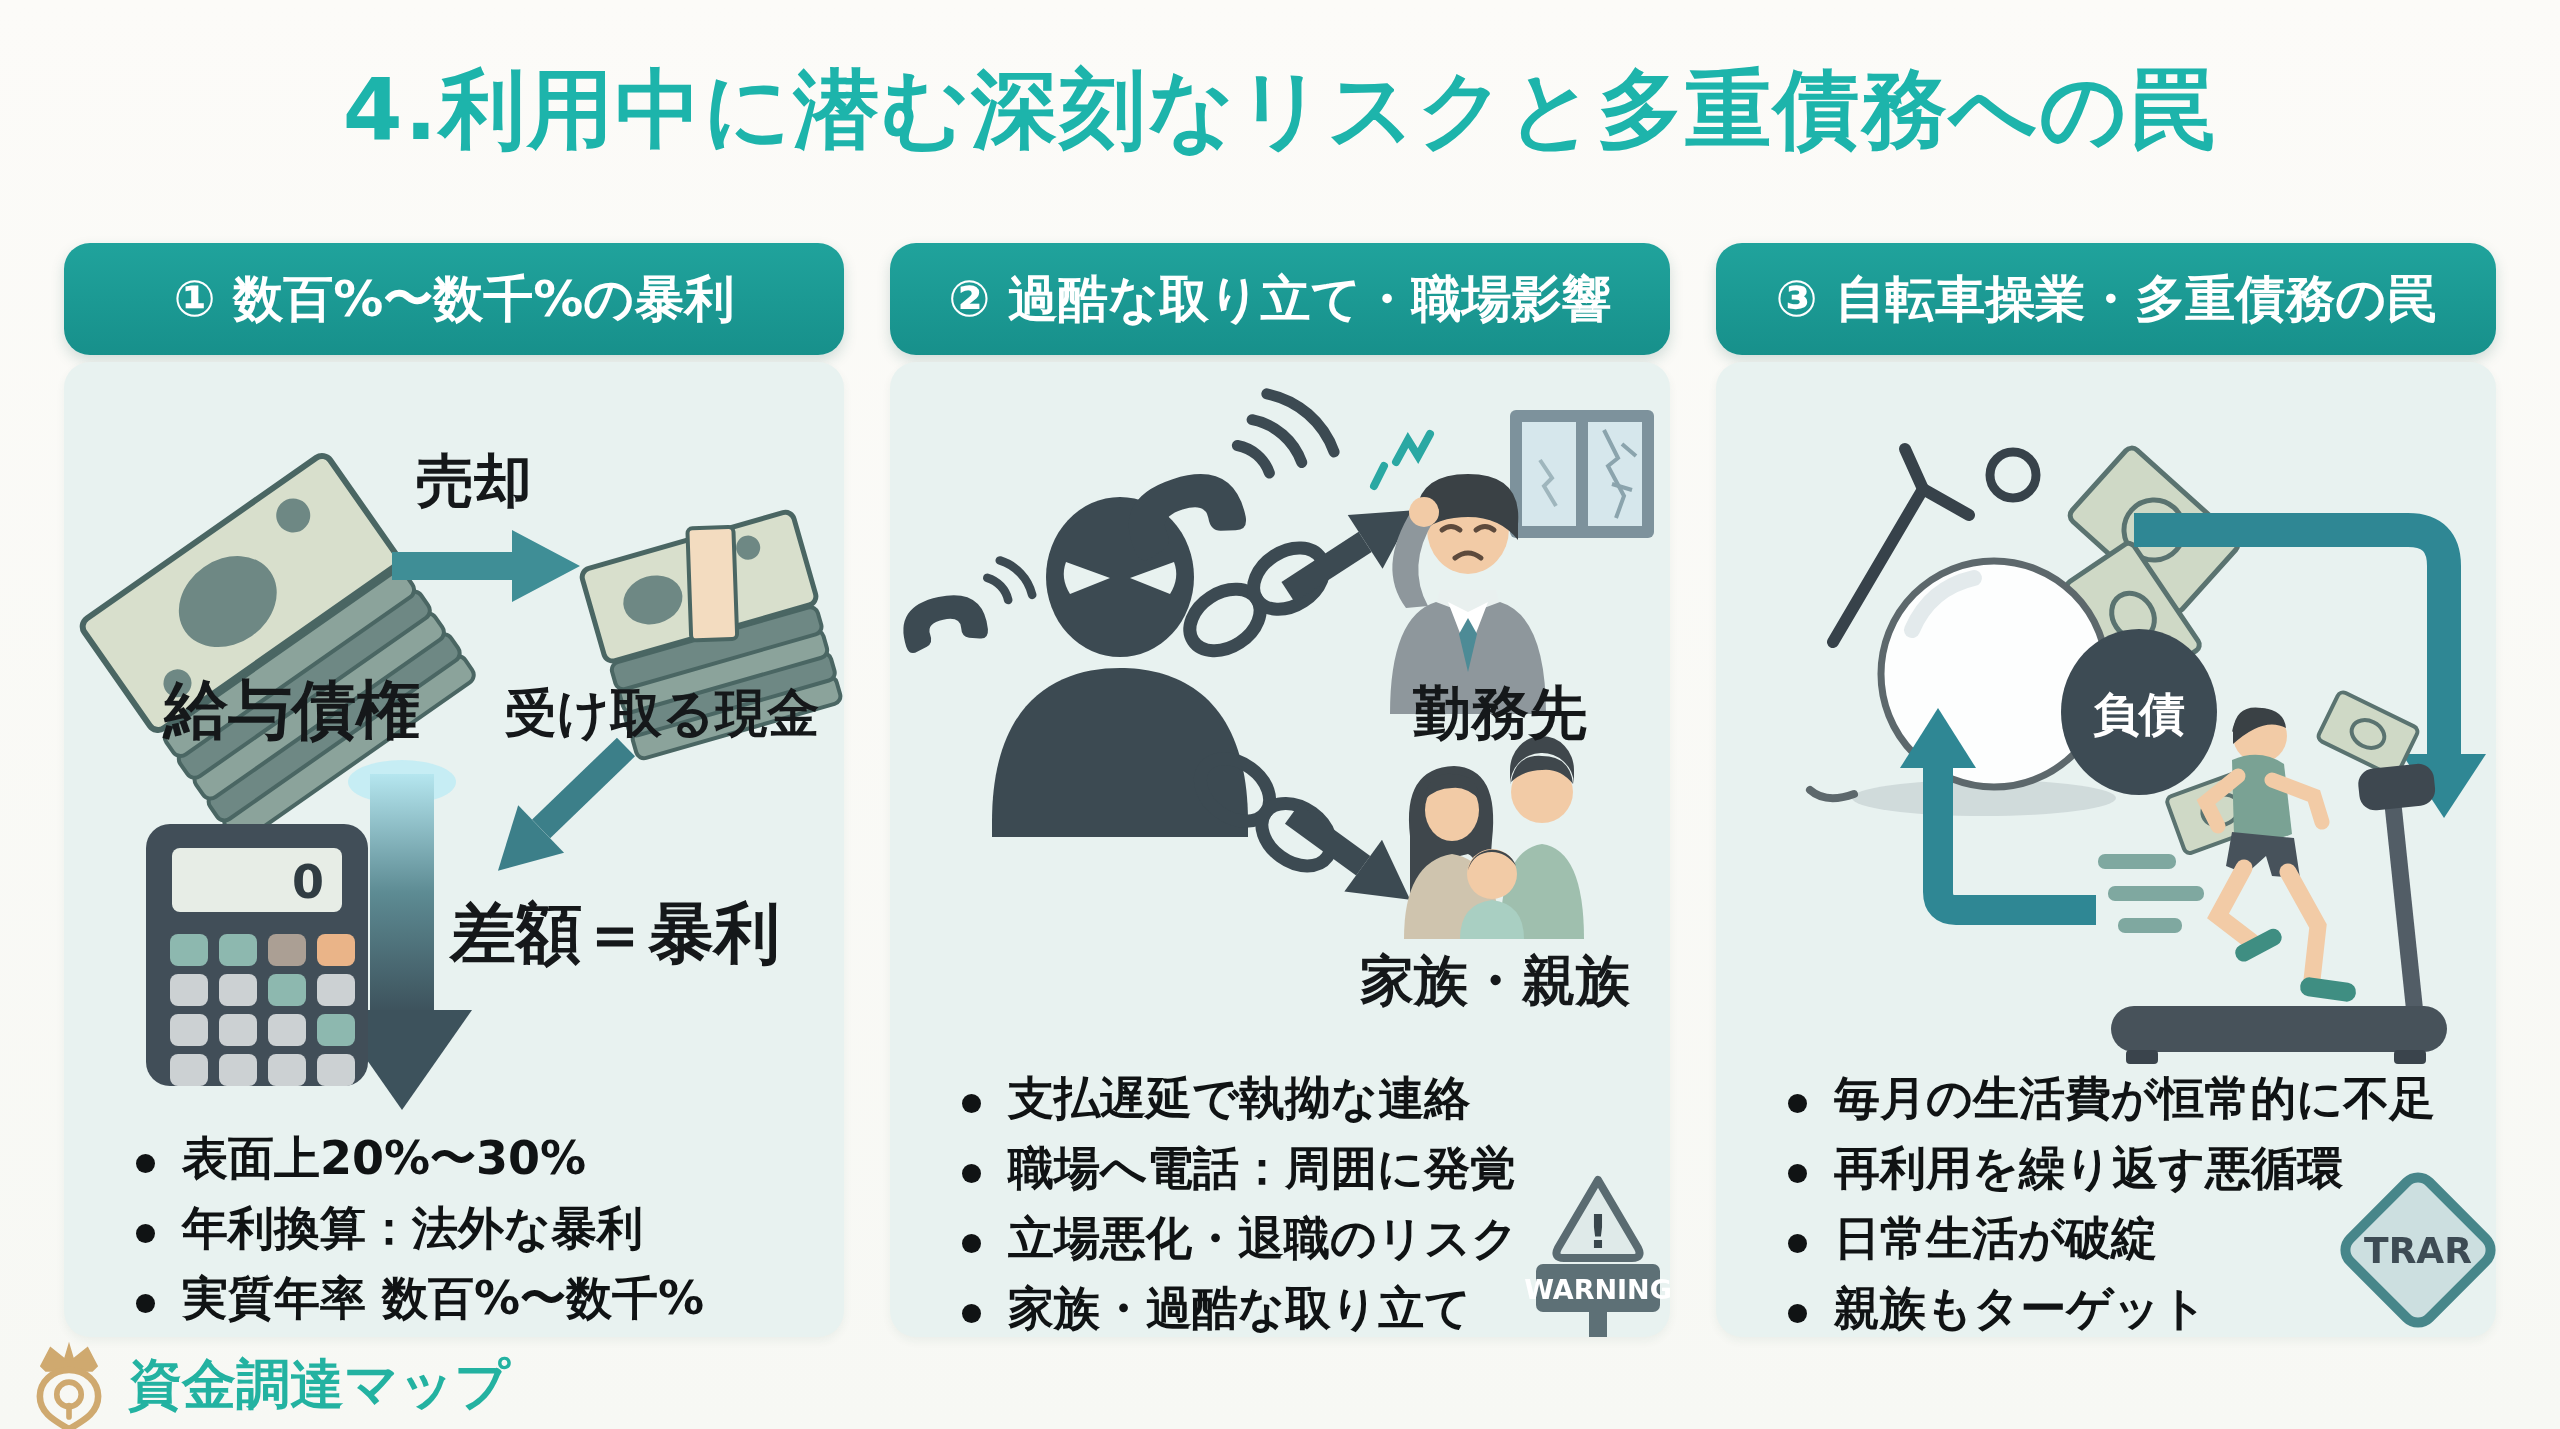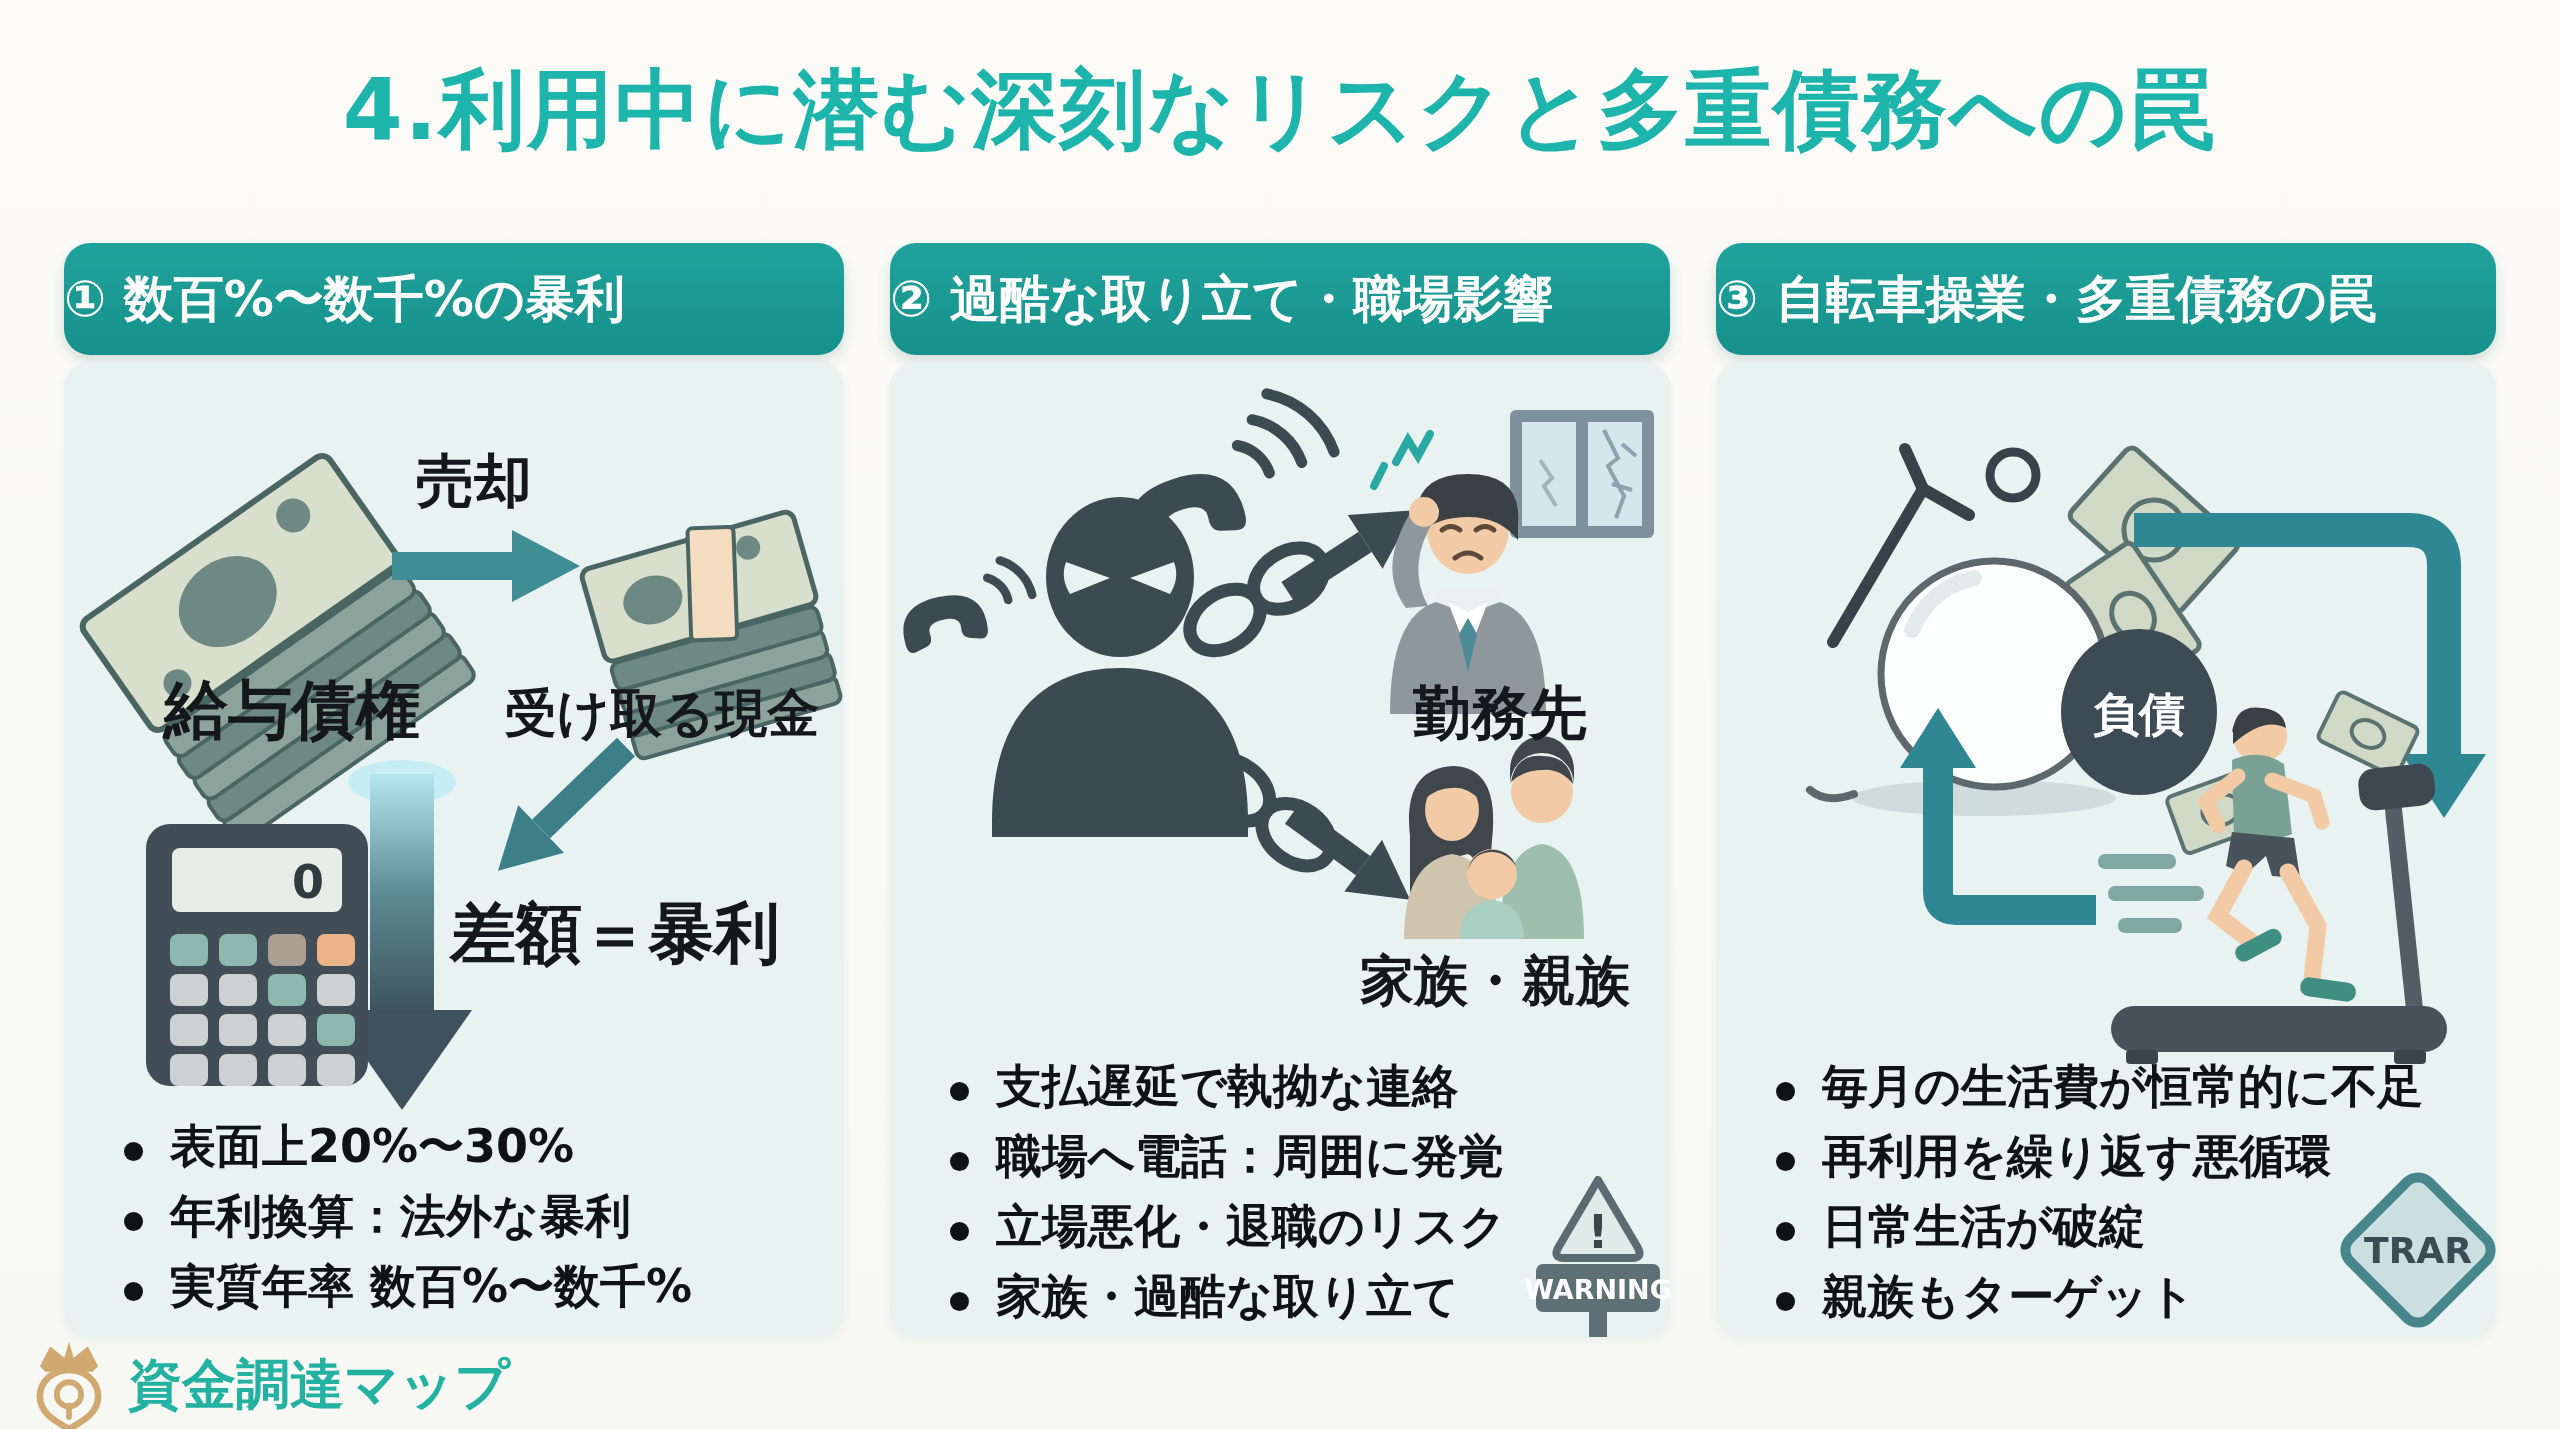--- a/index.html
+++ b/index.html
@@ -4,26 +4,26 @@
 <style>
   html,body{margin:0;padding:0;background:#faf9f6;}
   .page{position:relative;width:2560px;height:1429px;background:linear-gradient(180deg,#fcfbf8 0%,#f7f8f4 100%);
         font-family:"DejaVu Sans","Liberation Sans",sans-serif;overflow:hidden;}
   .title{position:absolute;top:52px;left:0;width:2560px;text-align:center;
          font-size:86px;font-weight:900;color:#1db4ab;letter-spacing:2px;}
   .panels{position:absolute;top:243px;left:64px;width:2432px;display:flex;gap:46px;}
   .panel{width:780px;}
   .panel-header{height:112px;background:linear-gradient(180deg,#20a39c 0%,#17908b 100%);
         border-radius:26px;color:#ffffff;font-size:50px;font-weight:bold;display:flex;
-        align-items:center;justify-content:flex-start;box-shadow:0 6px 14px rgba(20,90,85,.18);}
+        align-items:center;justify-content:center;box-shadow:0 6px 14px rgba(20,90,85,.18);}
   .panel-body{position:relative;margin-top:7px;height:975px;background:#e8f2f0;
         border-radius:26px;overflow:hidden;box-shadow:0 4px 10px rgba(31,80,75,.06);}
   .scene{position:absolute;left:0;top:0;width:780px;height:975px;}
   .label{position:absolute;font-weight:bold;color:#15181a;text-align:center;line-height:1.15;}
-  .bullets{position:absolute;left:46px;margin:4px;padding:0;list-style:none;width:710px;}
+  .bullets{position:absolute;left:46px;margin:16px;padding:0;list-style:none;width:710px;}
   .bullets li{position:relative;padding-left:56px;font-size:46px;font-weight:bold;
         color:#101314;line-height:1.26;margin-bottom:12px;white-space:nowrap;}
   .bullets li::before{content:'';position:absolute;left:10px;top:24px;width:19px;height:19px;
         background:#101314;border-radius:50%;}
   .footer{position:absolute;left:26px;top:1338px;display:flex;align-items:center;gap:16px;}
   .brand{font-size:54px;font-weight:bold;color:#23b2a1;text-align:right;}
 </style>
 </head>
 <body>
 

